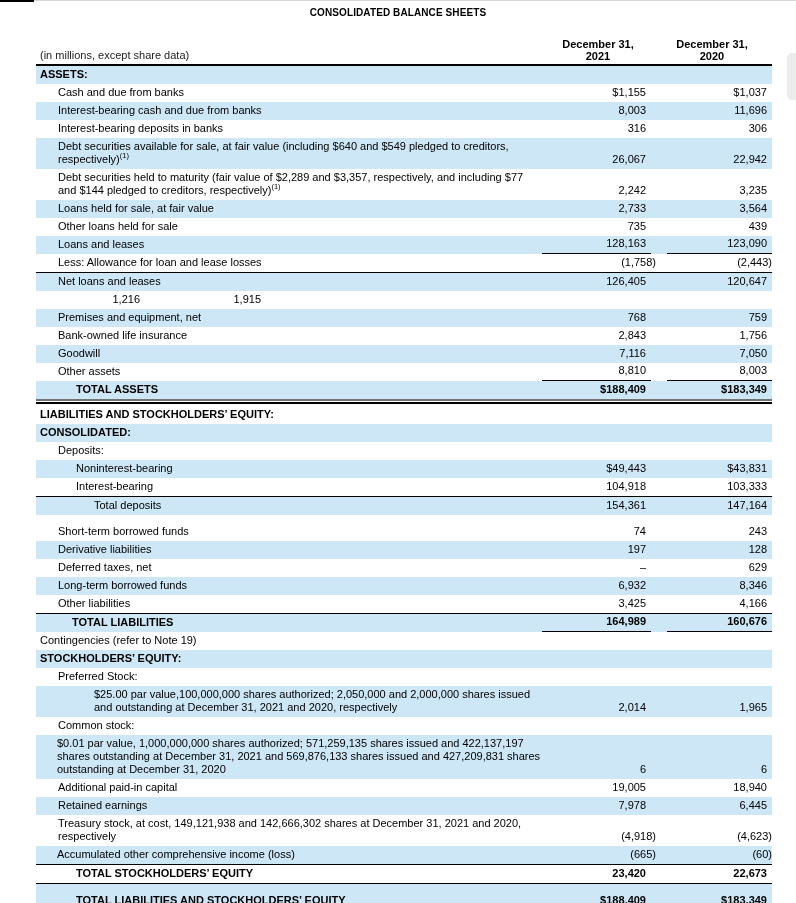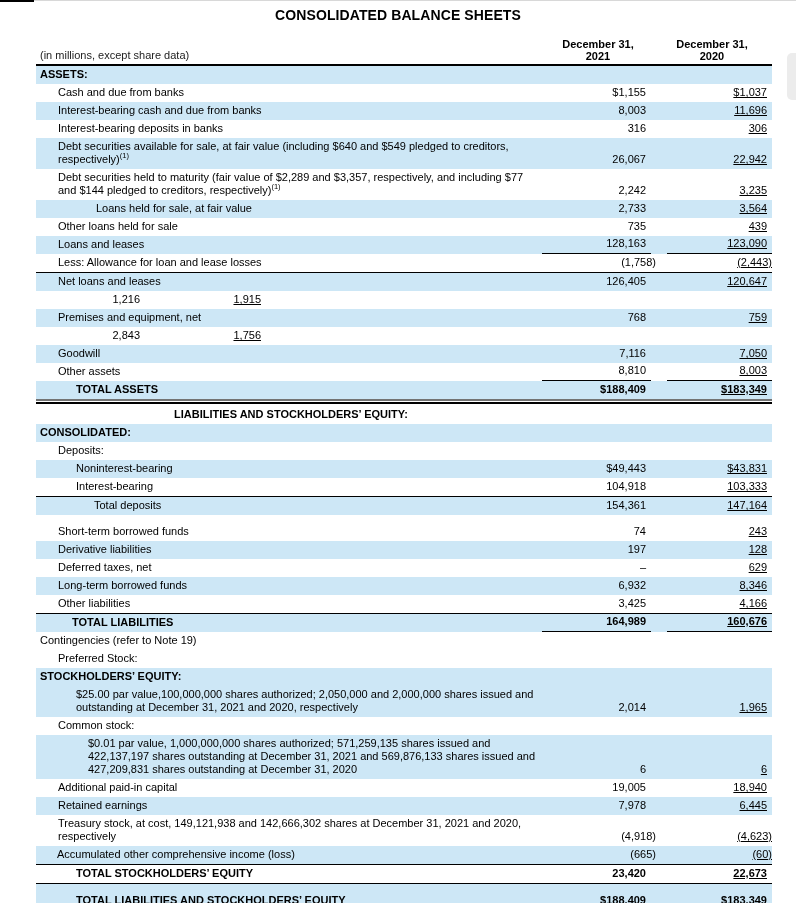--- a/index.html
+++ b/index.html
@@ -5,38 +5,38 @@
   html,body{margin:0;padding:0;}
   body{
     width:796px;height:903px;overflow:hidden;background:#ffffff;
     font-family:"Liberation Sans","DejaVu Sans",sans-serif;
     color:#000;position:relative;
     -webkit-font-smoothing:antialiased;
   }
   .top-edge{position:absolute;top:0;left:0;width:796px;height:1px;background:#d8d8d8;}
   .top-corner{position:absolute;top:0;left:0;width:34px;height:2px;background:#000;}
   .scroll-thumb{position:absolute;top:53px;right:0;width:9px;height:47px;background:#ececec;border-radius:5px 0 0 5px;}
-  .title{position:absolute;top:7px;left:0;right:0;text-align:center;font-size:14px;font-weight:bold;letter-spacing:0.1px;}
+  .title{position:absolute;top:7px;left:0;right:0;text-align:center;font-size:10px;font-weight:bold;letter-spacing:0.1px;}
   .sheet{position:absolute;top:36px;left:36px;width:736px;font-size:11px;}
   .thead{position:relative;height:28px;border-bottom:2px solid #000;}
   .caption{position:absolute;left:4px;bottom:3px;color:#222;}
   .colhead{position:absolute;bottom:2px;text-align:center;font-weight:bold;line-height:12px;}
   .colhead-1{left:500px;width:124px;}
   .colhead-2{left:616px;width:120px;}
   .row{display:flex;align-items:flex-end;min-height:18px;}
   .row.shade{background:#cde7f6;}
   .row.bold{font-weight:bold;}
   .row.rule-full{border-bottom:1.5px solid #000;}
   .row.rule-double{border-bottom:2px solid #737373;position:relative;margin-bottom:5px;}
   .row.rule-double::after{content:"";position:absolute;left:0;right:0;bottom:-4.5px;height:1.5px;background:#000;}
   .lbl{flex:1 1 auto;line-height:13px;padding-top:2px;padding-bottom:3px;}
   .lbl sup{font-size:7.5px;line-height:0;}
   .val{flex:0 0 104px;text-align:right;line-height:13px;align-self:stretch;
        display:flex;align-items:flex-end;justify-content:flex-end;padding-bottom:3px;}
-  .val.v2{flex-basis:100px;margin-left:16px;text-decoration:underline;}
+  .val.v2{flex-basis:100px;margin-left:16px;}
   .val.pad{padding-right:5px;}
   .val.num-rule{border-bottom:1.5px solid #000;}
   .footnote{margin-top:3px;font-size:9.5px;line-height:12px;}
 </style>
 </head>
 <body>
 
 <div>
   <div class="top-edge"></div>
   <div class="top-corner"></div>
@@ -81,21 +81,21 @@
           <div class="lbl" style="padding-left: 22px;"><span>Debt securities available for sale, at fair value (including $640 and $549 pledged to creditors, respectively)</span><sup>(1)</sup></div>
           <div class="val pad">26,067</div>
           <div class="val v2 pad">22,942</div>
         </div>
         <div class="row">
           <div class="lbl" style="padding-left: 22px;"><span>Debt securities held to maturity (fair value of $2,289 and $3,357, respectively, and including $77 and $144 pledged to creditors, respectively)</span><sup>(1)</sup></div>
           <div class="val pad">2,242</div>
           <div class="val v2 pad">3,235</div>
         </div>
         <div class="row shade">
-          <div class="lbl" style="padding-left: 22px; margin-left: 38px;"><span>Loans held for sale, at fair value</span></div>
+          <div class="lbl" style="padding-left: 22px;"><span>Loans held for sale, at fair value</span></div>
           <div class="val pad">2,733</div>
           <div class="val v2 pad">3,564</div>
         </div>
         <div class="row">
           <div class="lbl" style="padding-left: 22px;"><span>Other loans held for sale</span></div>
           <div class="val pad">735</div>
           <div class="val v2 pad">439</div>
         </div>
         <div class="row shade">
           <div class="lbl" style="padding-left: 22px;"><span>Loans and leases</span></div>
@@ -115,40 +115,41 @@
         <div class="row">
           <div class="val pad">1,216</div>
           <div class="val v2 pad">1,915</div>
         </div>
         <div class="row shade">
           <div class="lbl" style="padding-left: 22px;"><span>Premises and equipment, net</span></div>
           <div class="val pad">768</div>
           <div class="val v2 pad">759</div>
         </div>
         <div class="row">
+          <div class="lbl" style="padding-left: 22px;"><span>Bank-owned life insurance</span></div>
           <div class="val pad">2,843</div>
           <div class="val v2 pad">1,756</div>
         </div>
         <div class="row shade">
           <div class="lbl" style="padding-left: 22px;"><span>Goodwill</span></div>
           <div class="val pad">7,116</div>
           <div class="val v2 pad">7,050</div>
         </div>
         <div class="row">
           <div class="lbl" style="padding-left: 22px;"><span>Other assets</span></div>
           <div class="val num-rule pad">8,810</div>
           <div class="val v2 num-rule pad">8,003</div>
         </div>
         <div class="row shade bold rule-double">
           <div class="lbl" style="padding-left: 40px;"><span>TOTAL ASSETS</span></div>
           <div class="val pad">$188,409</div>
           <div class="val v2 pad">$183,349</div>
         </div>
         <div class="row bold">
-          <div class="lbl" style="padding-left: 4px; text-align: center;"><span>LIABILITIES AND STOCKHOLDERS’ EQUITY:</span></div>
+          <div class="lbl" style="padding-left: 4px;"><span>LIABILITIES AND STOCKHOLDERS’ EQUITY:</span></div>
           <div class="val pad"></div>
           <div class="val v2 pad"></div>
         </div>
         <div class="row shade bold">
           <div class="lbl" style="padding-left: 4px;"><span>CONSOLIDATED:</span></div>
           <div class="val pad"></div>
           <div class="val v2 pad"></div>
         </div>
         <div class="row">
           <div class="lbl" style="padding-left: 22px;"><span>Deposits:</span></div>
@@ -198,42 +199,42 @@
         <div class="row shade bold">
           <div class="lbl" style="padding-left: 36px;"><span>TOTAL LIABILITIES</span></div>
           <div class="val num-rule pad">164,989</div>
           <div class="val v2 num-rule pad">160,676</div>
         </div>
         <div class="row">
           <div class="lbl" style="padding-left: 4px;"><span>Contingencies (refer to Note 19)</span></div>
           <div class="val pad"></div>
           <div class="val v2 pad"></div>
         </div>
+        <div class="row shade bold">
+          <div class="lbl" style="padding-left: 4px;"><span>STOCKHOLDERS’ EQUITY:</span></div>
+          <div class="val pad"></div>
+          <div class="val v2 pad"></div>
+        </div>
         <div class="row">
           <div class="lbl" style="padding-left: 22px;"><span>Preferred Stock:</span></div>
           <div class="val pad"></div>
           <div class="val v2 pad"></div>
         </div>
-        <div class="row shade bold">
-          <div class="lbl" style="padding-left: 4px;"><span>STOCKHOLDERS’ EQUITY:</span></div>
-          <div class="val pad"></div>
-          <div class="val v2 pad"></div>
-        </div>
-        <div class="row shade">
-          <div class="lbl" style="padding-left: 40px;"><span>$25.00 par value,100,000,000 shares authorized; 2,050,000 and 2,000,000 shares issued and outstanding at December 31, 2021 and 2020, respectively</span></div>
+        <div class="row shade">
+          <div class="lbl" style="padding-left: 40px; margin-left: 18px;"><span>$25.00 par value,100,000,000 shares authorized; 2,050,000 and 2,000,000 shares issued and outstanding at December 31, 2021 and 2020, respectively</span></div>
           <div class="val pad">2,014</div>
           <div class="val v2 pad">1,965</div>
         </div>
         <div class="row">
           <div class="lbl" style="padding-left: 22px;"><span>Common stock:</span></div>
           <div class="val pad"></div>
           <div class="val v2 pad"></div>
         </div>
         <div class="row shade">
-          <div class="lbl" style="padding-left: 52px;"><span>$0.01 par value, 1,000,000,000 shares authorized; 571,259,135 shares issued and 422,137,197 shares outstanding at December 31, 2021 and 569,876,133 shares issued and 427,209,831 shares outstanding at December 31, 2020</span></div>
+          <div class="lbl" style="padding-left: 21px;"><span>$0.01 par value, 1,000,000,000 shares authorized; 571,259,135 shares issued and 422,137,197 shares outstanding at December 31, 2021 and 569,876,133 shares issued and 427,209,831 shares outstanding at December 31, 2020</span></div>
           <div class="val pad">6</div>
           <div class="val v2 pad">6</div>
         </div>
         <div class="row">
           <div class="lbl" style="padding-left: 22px;"><span>Additional paid-in capital</span></div>
           <div class="val pad">19,005</div>
           <div class="val v2 pad">18,940</div>
         </div>
         <div class="row shade">
           <div class="lbl" style="padding-left: 22px;"><span>Retained earnings</span></div>

